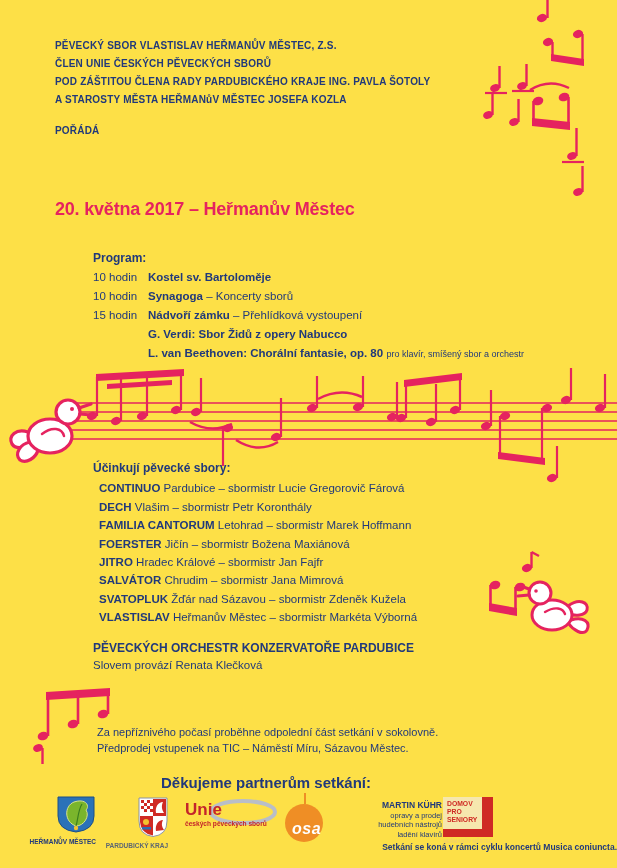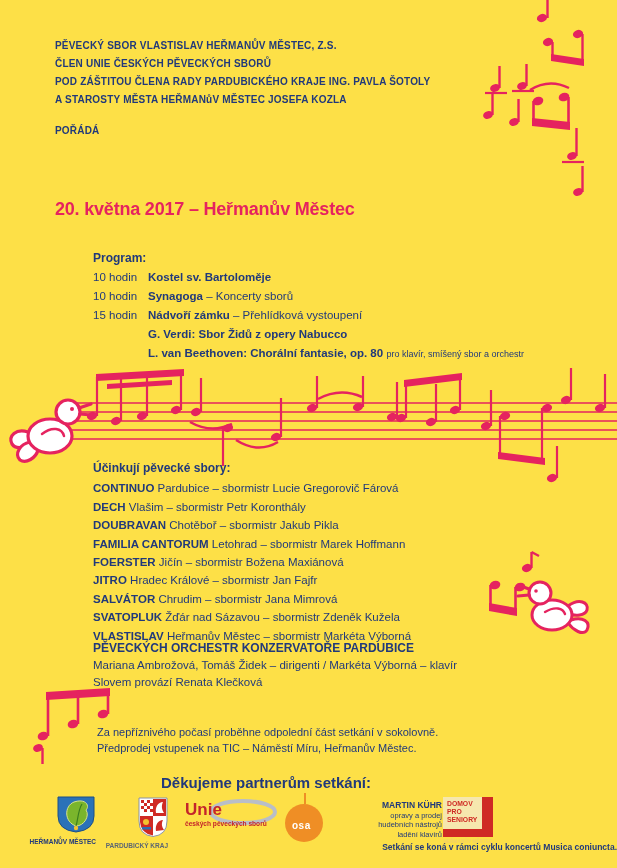--- a/index.html
+++ b/index.html
@@ -22,21 +22,21 @@
   .program{left:93px;top:249px;font-size:11.5px;line-height:19px;white-space:nowrap;}
   .program .ph{font-weight:700;font-size:12px;}
   .prow .ptime{display:inline-block;width:55px;font-weight:400;}
   .prow .pvenue{font-weight:700;}
   .prow .pdetail{font-weight:400;}
   .prow .psmall{font-weight:400;font-size:9px;}
 
   
   .choirs{left:93px;top:459px;font-size:11.5px;line-height:18.4px;white-space:nowrap;}
   .choirs .ch{font-weight:700;font-size:12px;margin-bottom:2px;}
-  .choirs .crow{margin-left:0;}
+  .choirs .crow{margin-left:6px;}
   .choirs .cname{font-weight:700;}
 
   
   .orch{left:93px;top:640px;font-size:11.5px;line-height:17px;white-space:nowrap;}
   .orch .oname{font-weight:700;font-size:12px;}
 
   
   .notice{left:97px;top:724px;font-size:11px;line-height:16px;white-space:nowrap;}
 
   
@@ -50,21 +50,21 @@
   .logo-pk{left:100px;top:797px;width:68px;}
   .logo-pk .cap{font-size:6.5px;font-weight:700;color:#5b6573;margin-top:1px;white-space:nowrap;}
   .logo-unie{left:183px;top:799px;width:96px;text-align:right;}
   .unie-wrap{position:relative;height:36px;}
   .unie-swoosh{position:absolute;left:10px;top:0;}
   .unie-title{position:absolute;left:2px;top:1px;font-size:17px;font-weight:800;color:#c4242b;}
   .unie-sub{position:absolute;left:2px;top:21px;font-size:6.6px;font-weight:700;color:#c4242b;white-space:nowrap;}
   .logo-osa{left:285px;top:793px;width:40px;}
   .osa-stem{width:2.5px;height:11px;background:#ef8e25;margin:0 auto;}
   .osa-circle{width:38px;height:38px;border-radius:50%;background:#ef8e25;position:relative;}
-  .osa-text{position:absolute;left:7px;top:16px;color:#fff;font-size:10px;font-weight:600;letter-spacing:.5px;}
+  .osa-text{position:absolute;left:7px;top:16px;color:#fff;font-size:16px;font-style:italic;font-weight:600;letter-spacing:.5px;}
   .logo-kuhr{left:350px;top:801px;width:92px;line-height:9.5px;}
   .kuhr-name{font-size:8.5px;font-weight:700;}
   .kuhr-line{font-size:7.5px;}
   .logo-domov{left:443px;top:797px;width:50px;height:40px;background:#f6e7ae;text-align:left;}
   .domov-stripe{position:absolute;right:0;top:0;width:11px;height:40px;background:#cf2a24;}
   .domov-lines{position:absolute;left:4px;top:3px;font-size:6.8px;font-weight:700;color:#cf2a24;line-height:8px;}
   .domov-band{position:absolute;left:0;bottom:0;width:50px;height:8px;background:#cf2a24;text-align:center;}
   .domov-cap{font-size:4.5px;color:#f2cf6a;line-height:8px;font-weight:700;letter-spacing:.2px;}
   .logo-kv{left:505px;top:798px;width:90px;text-align:left;}
   .kv-name{display:inline-block;font-size:11.5px;font-weight:900;color:#111;letter-spacing:.3px;text-decoration:line-through;text-decoration-thickness:1px;}
@@ -200,21 +200,20 @@
       <line x1="605" y1="42" x2="605" y2="8" stroke-width="2.2"></line>
       <ellipse cx="552" cy="112" rx="5.2" ry="4" transform="rotate(-18 552 112)" stroke="none"></ellipse>
       <line x1="557" y1="112" x2="557" y2="80" stroke-width="2.2"></line>
     </g>
   </svg>
 
   <div class="abs choirs">
     <div class="ch">Účinkují pěvecké sbory:</div>
     <div class="crow"><span class="cname">CONTINUO</span><span> Pardubice – sbormistr Lucie Gregorovič Fárová</span></div>
     <div class="crow"><span class="cname">DECH</span><span> Vlašim – sbormistr Petr Koronthály</span></div>
-    <div class="crow"><span class="cname">DOUBRAVAN</span><span> Chotěboř – sbormistr Jakub Pikla</span></div>
     <div class="crow"><span class="cname">FAMILIA CANTORUM</span><span> Letohrad – sbormistr Marek Hoffmann</span></div>
     <div class="crow"><span class="cname">FOERSTER</span><span> Jičín – sbormistr Božena Maxiánová</span></div>
     <div class="crow"><span class="cname">JITRO</span><span> Hradec Králové – sbormistr Jan Fajfr</span></div>
     <div class="crow"><span class="cname">SALVÁTOR</span><span> Chrudim – sbormistr Jana Mimrová</span></div>
     <div class="crow"><span class="cname">SVATOPLUK</span><span> Žďár nad Sázavou – sbormistr Zdeněk Kužela</span></div>
     <div class="crow"><span class="cname">VLASTISLAV</span><span> Heřmanův Městec – sbormistr Markéta Výborná</span></div>
   </div>
 
   <svg class="deco" style="left:475px;top:548px;" width="142" height="125" viewBox="0 0 142 125">
     <g fill="#e5235f" stroke="#e5235f">
@@ -233,41 +232,40 @@
       <ellipse cx="77" cy="67" rx="20" ry="15"></ellipse>
       <circle cx="65" cy="45" r="11"></circle>
       <path d="M54 41 L43 37 M54 47 L43 48" fill="none"></path>
       <circle cx="61" cy="43" r="1.8" fill="#e5235f" stroke="none"></circle>
       <path d="M70 64 C80 58 88 60 90 66" fill="none" stroke-width="2.4"></path>
     </g>
   </svg>
 
   <div class="abs orch">
     <div class="oname">PĚVECKÝCH ORCHESTR KONZERVATOŘE PARDUBICE</div>
-    <div>Mariana Ambrožová, Tomáš Židek – dirigenti / Markéta Výborná – klavír</div>
     <div>Slovem provází Renata Klečková</div>
   </div>
 
   <svg class="deco" style="left:25px;top:680px;" width="95" height="88" viewBox="0 0 95 88">
     <g fill="#e5235f" stroke="#e5235f">
       <polygon points="21,12 85,8 85,16 21,20" stroke="none"></polygon>
       <line x1="23" y1="15" x2="23" y2="56" stroke-width="2.6"></line>
       <line x1="53" y1="13" x2="53" y2="44" stroke-width="2.6"></line>
       <line x1="83" y1="11" x2="83" y2="34" stroke-width="2.6"></line>
       <ellipse cx="18" cy="56" rx="5.4" ry="4.2" transform="rotate(-18 18 56)" stroke="none"></ellipse>
       <ellipse cx="48" cy="44" rx="5.4" ry="4.2" transform="rotate(-18 48 44)" stroke="none"></ellipse>
       <ellipse cx="78" cy="34" rx="5.4" ry="4.2" transform="rotate(-18 78 34)" stroke="none"></ellipse>
       <ellipse cx="13" cy="68" rx="5" ry="3.8" transform="rotate(-18 13 68)" stroke="none"></ellipse>
       <line x1="17.5" y1="68" x2="17.5" y2="84" stroke-width="2.4"></line>
     </g>
   </svg>
 
   <div class="abs notice">
     <div>Za nepříznivého počasí proběhne odpolední část setkání v sokolovně.</div>
-    <div>Předprodej vstupenek na TIC – Náměstí Míru, Heřmanův Městec.</div>
+    <div>Předprodej vstupenek na TIC – Náměstí Míru, Sázavou Městec.</div>
   </div>
 
   <div class="abs partners-h">Děkujeme partnerům setkání:</div>
 
   <div class="logo logo-hm">
     <svg width="40" height="37" viewBox="0 0 40 37">
       <path d="M2 1 H38 V20 Q38 34 20 36 Q2 34 2 20 Z" fill="#2a72b8" stroke="#1c4f86"></path>
       <path d="M20 30 C8 26 8 10 18 6 C30 2 34 10 30 14 C34 20 28 30 20 30 Z" fill="#7ab52c" stroke="#d8e48a"></path>
       <path d="M20 30 C22 24 22 14 26 8" fill="none" stroke="#3a7d1e" stroke-width="1.2"></path>
       <circle cx="20" cy="32" r="2.2" fill="#f2c230"></circle>

